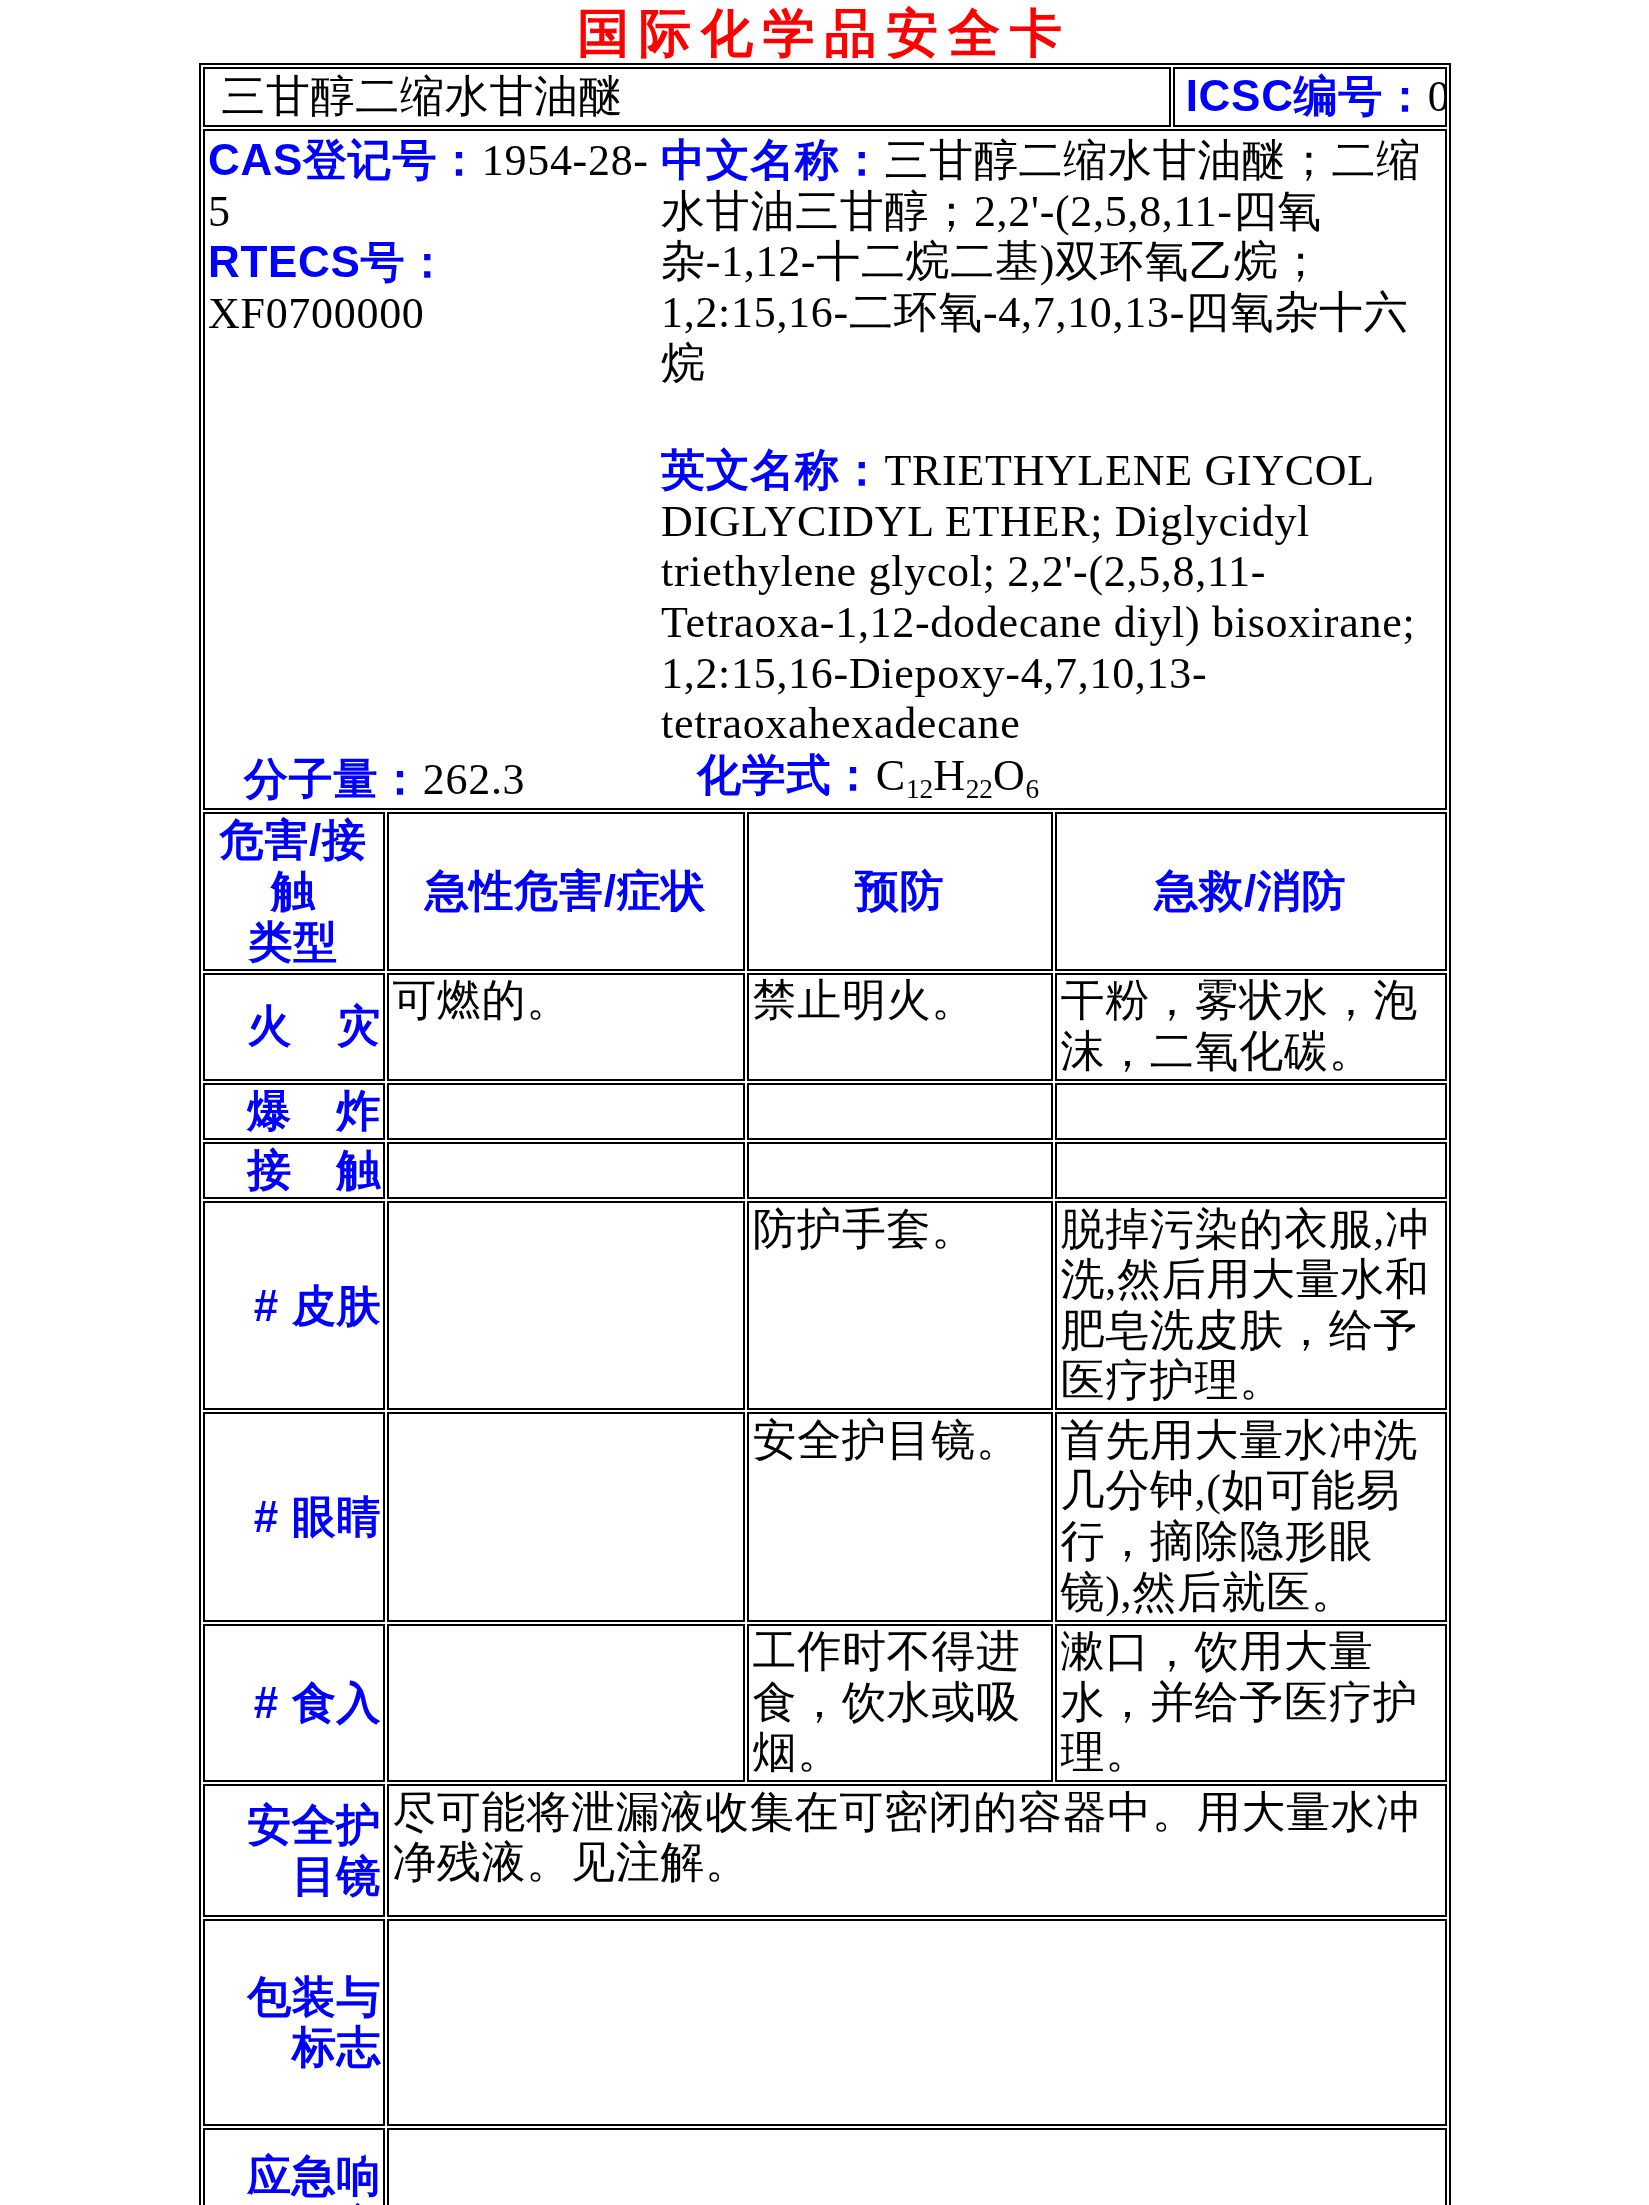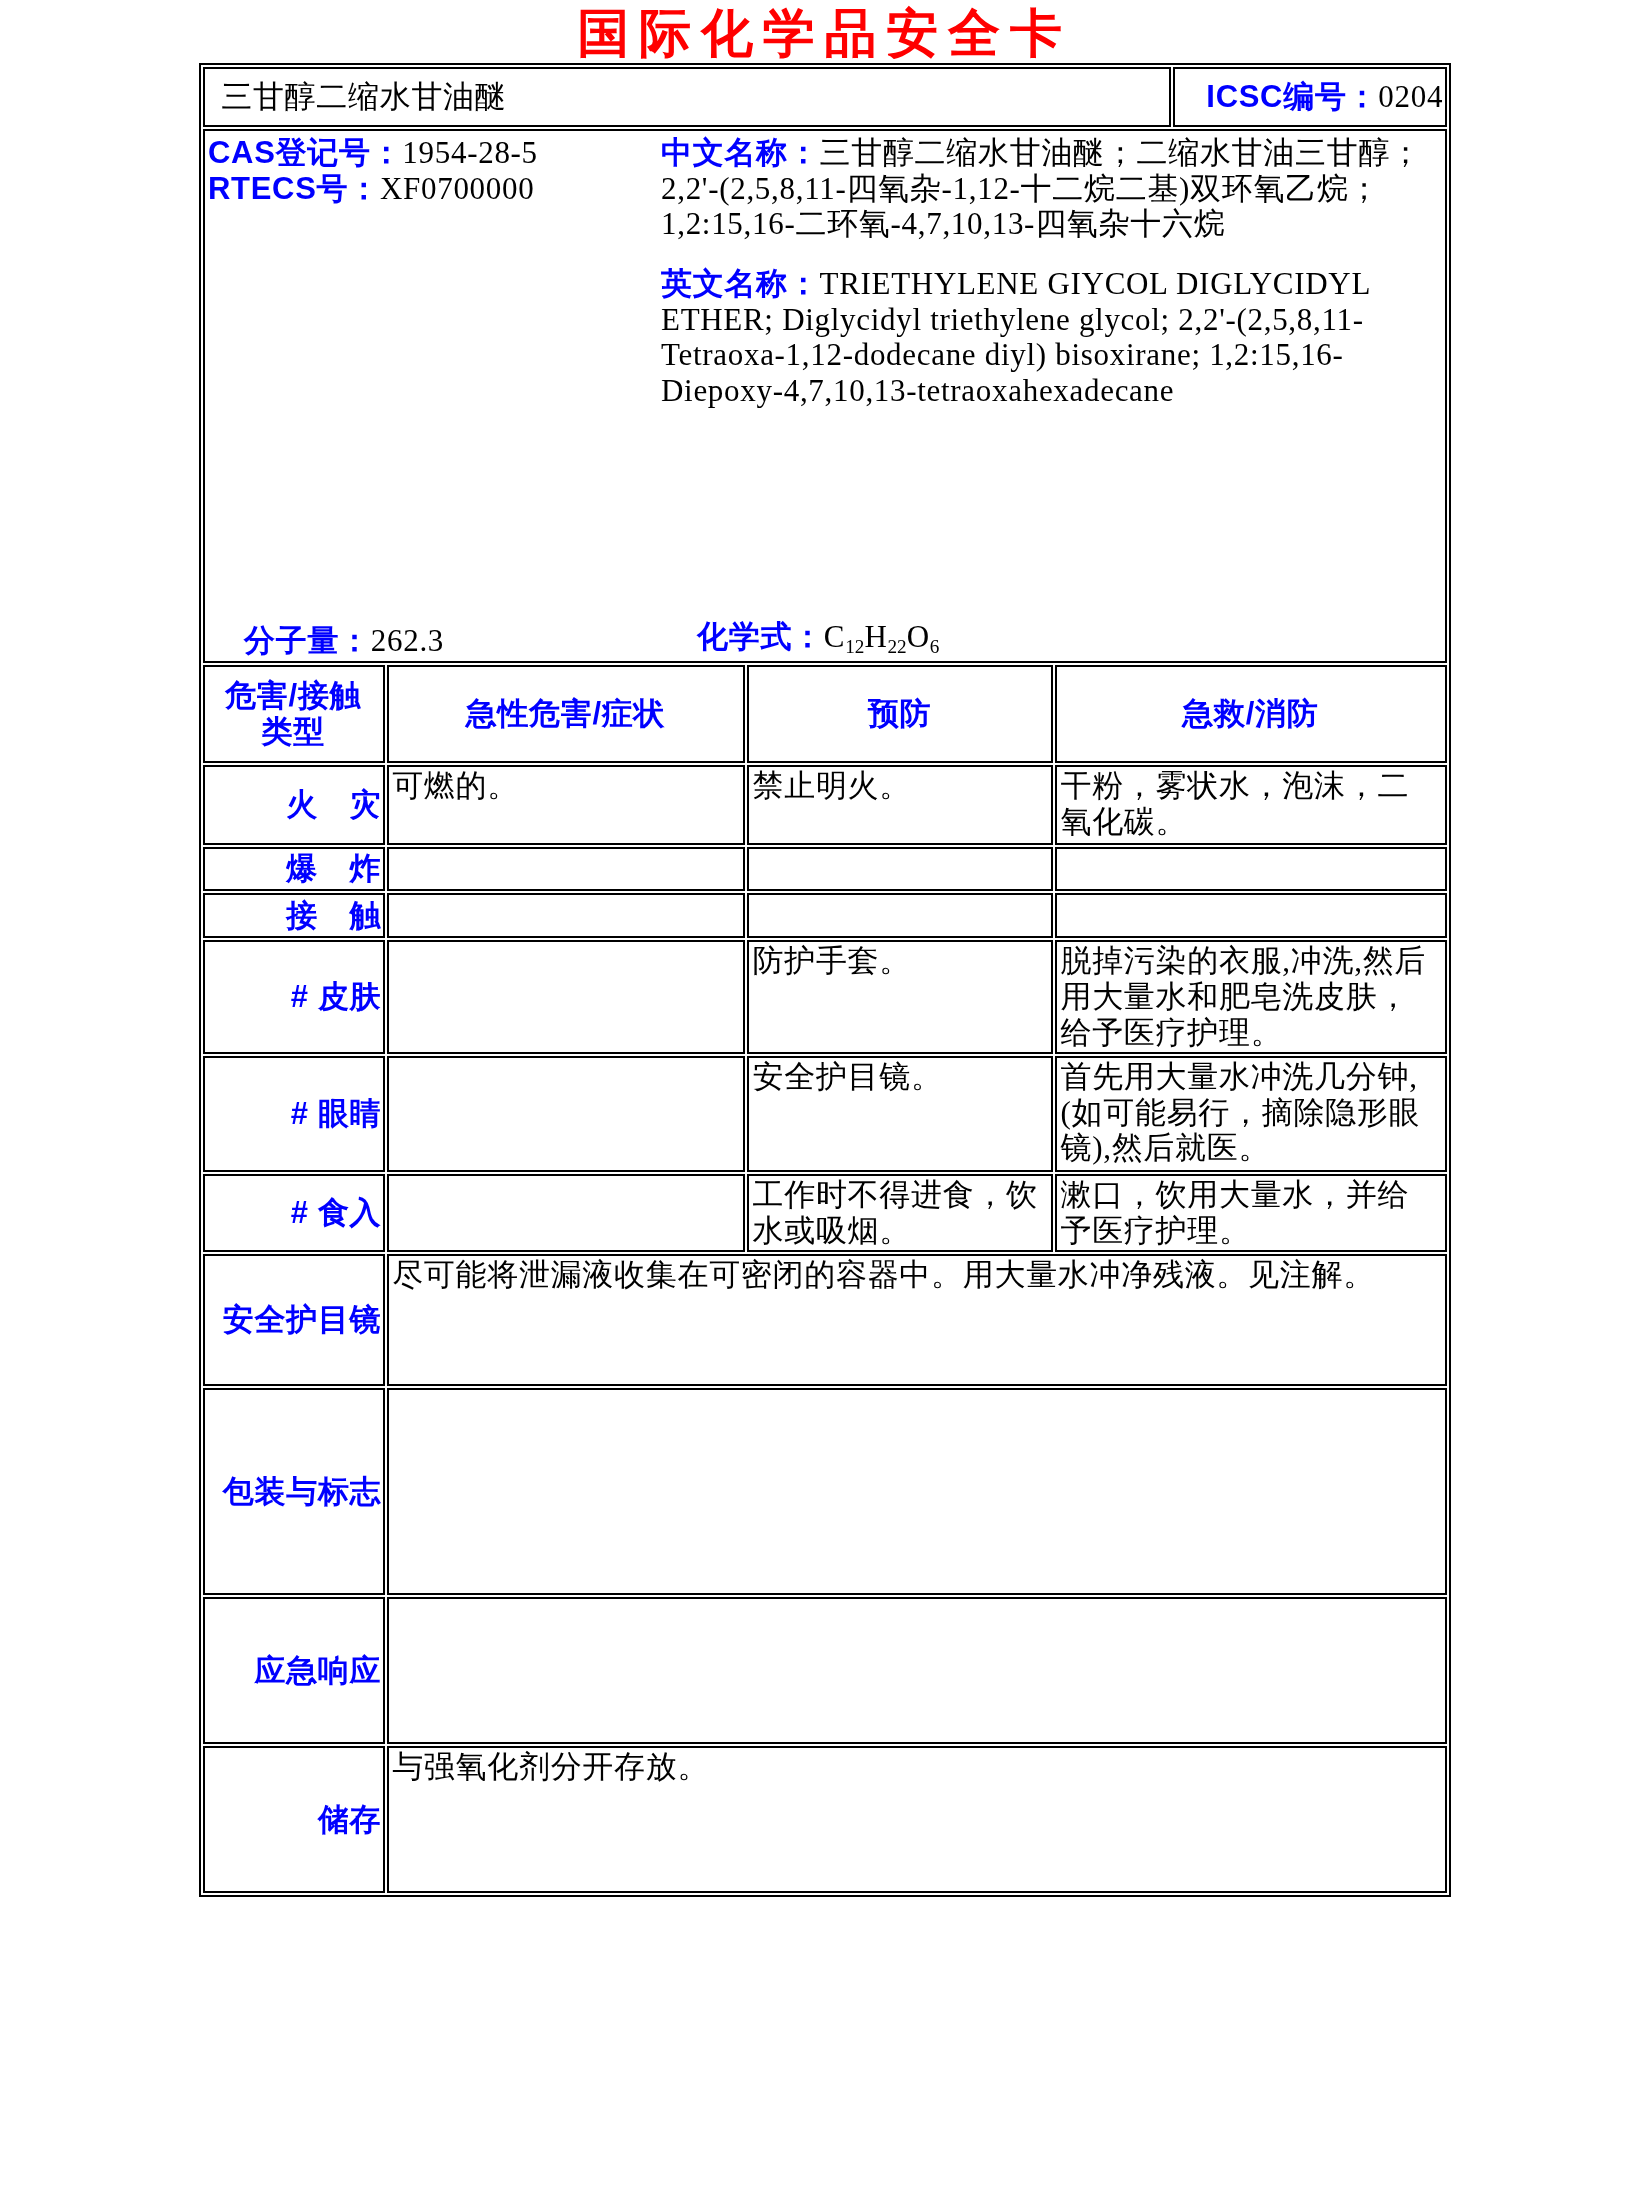--- a/index.html
+++ b/index.html
@@ -34,21 +34,21 @@
     table-layout: fixed;
     border-collapse: separate;
     border-spacing: 2.8px;
     border: 2.8px solid #000000;
     background: #ffffff;
   }
   td {
     border: 2.1px solid #000000;
     vertical-align: top;
     padding: 1.4px 4.2px 1.4px 3.5px;
-    font-size: 31px;
+    font-size: 44px;
     line-height: 1.15;
     letter-spacing: 0.7px;
     word-break: break-word;
     overflow: hidden;
   }
   .blue, .lbl {
     color: #0000ff;
     font-family: "Liberation Sans", "DejaVu Sans", sans-serif;
     font-weight: bold;
   }
@@ -80,21 +80,21 @@
     flex: 0 0 453px;
     display: flex;
     flex-direction: column;
   }
   .info-right {
     flex: 1 1 auto;
     display: flex;
     flex-direction: column;
   }
   .push-bottom { margin-top: auto; margin-left: 36px; }
-  .en-block { margin-top: 24px; }
+  .en-block { margin-top: 56px; }
   td.row-label {
     text-align: right;
     vertical-align: middle;
     padding: 1.4px;
   }
   td.hdr {
     text-align: center;
     vertical-align: middle;
   }
   sub.fsub {

